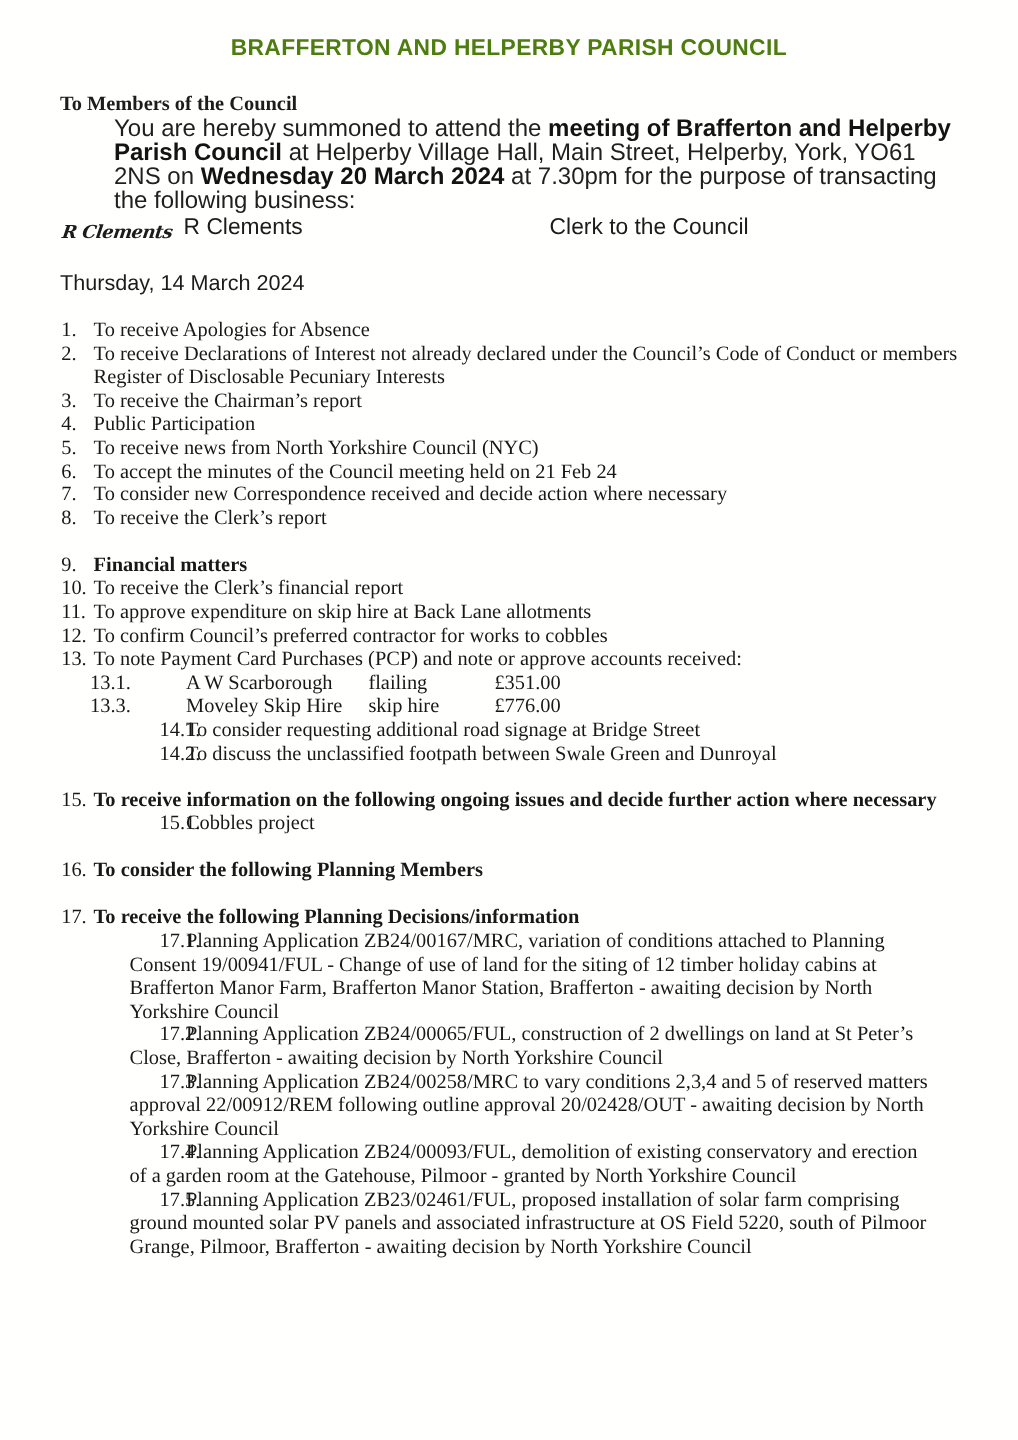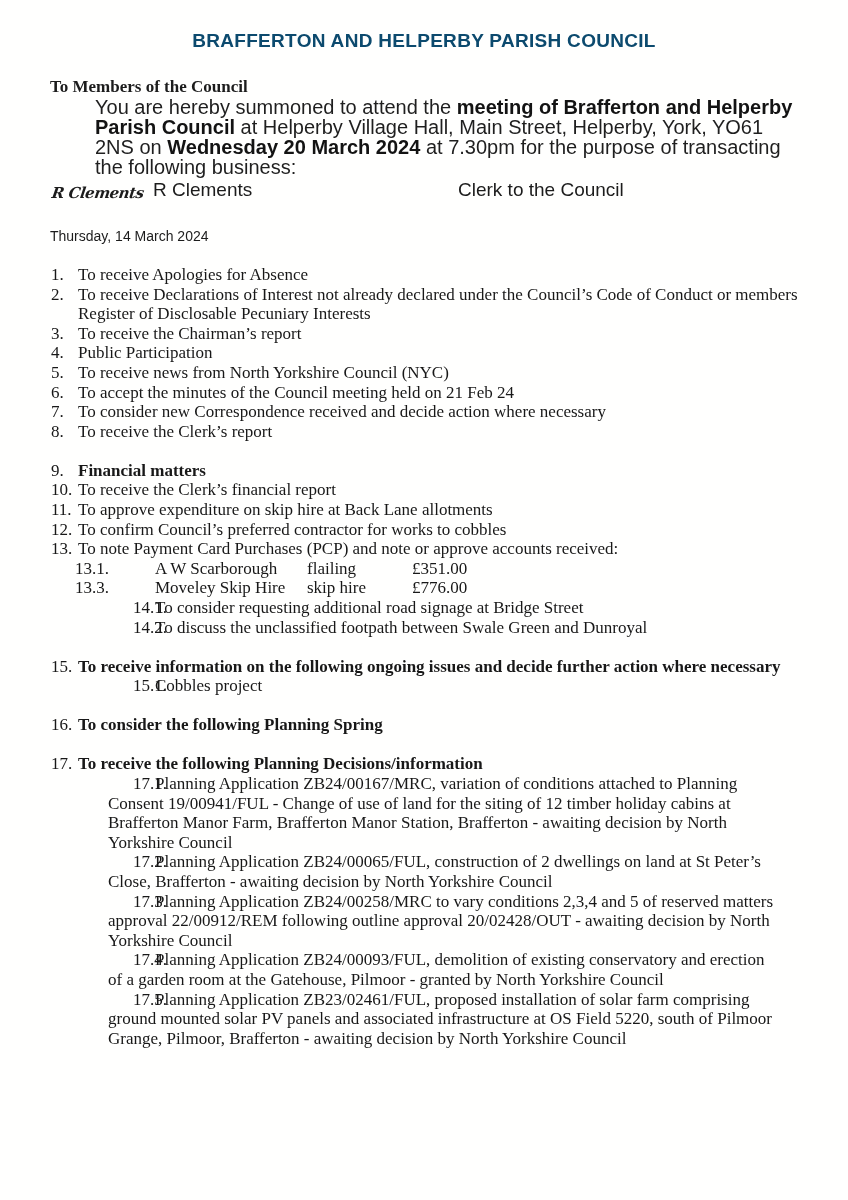--- a/index.html
+++ b/index.html
@@ -15,21 +15,21 @@
     width: 848px; height: 1200px;
     background: #fffffe;
   }
   .doc-title {
     padding-top: 30px;
     text-align: center;
     font-family: "Liberation Sans", sans-serif;
     font-weight: bold;
     font-size: 19px;
     letter-spacing: 0.3px;
-    color: #0c4a6e;
+    color: #4d7c0f;
   }
   .content {
     margin-left: 50px;
     margin-right: 50px;
     width: 748px;
   }
   .salutation {
     margin-top: 25px;
     font-family: "Liberation Serif", serif;
     font-weight: bold;
@@ -59,21 +59,21 @@
     font-weight: bold;
     font-size: 15px;
     transform: skewX(-8deg);
     letter-spacing: -0.5px;
   }
   .sig-name { position: absolute; left: 103px; top: 0; }
   .sig-role { position: absolute; left: 408px; top: 0; }
   .date-line {
     margin-top: 22px;
     font-family: "Liberation Sans", sans-serif;
-    font-size: 14px;
+    font-size: 18px;
     line-height: 20px;
   }
   .agenda {
     margin-top: 19px;
     font-family: "Liberation Serif", serif;
     font-size: 17px;
     line-height: 19.6px;
     color: #181818;
   }
   .item { position: relative; padding-left: 28px; }
@@ -197,21 +197,21 @@
         <span class="num">15.</span>
         <span class="txt">To receive information on the following ongoing issues and decide further action where necessary</span>
       </div>
       <div class="sub">
         <span class="snum">15.1.</span>
         <span>Cobbles project</span>
       </div>
 
       <div class="item spaced bold">
         <span class="num">16.</span>
-        <span class="txt">To consider the following Planning Spring</span>
+        <span class="txt">To consider the following Planning Members</span>
       </div>
 
       <div class="item spaced bold">
         <span class="num">17.</span>
         <span class="txt">To receive the following Planning Decisions/information</span>
       </div>
       <div class="sub">
         <span class="snum">17.1.</span>
         <span>Planning Application ZB24/00167/MRC, variation of conditions attached to Planning Consent 19/00941/FUL - Change of use of land for the siting of 12 timber holiday cabins at Brafferton Manor Farm, Brafferton Manor Station, Brafferton - awaiting decision by North Yorkshire Council</span>
       </div>

